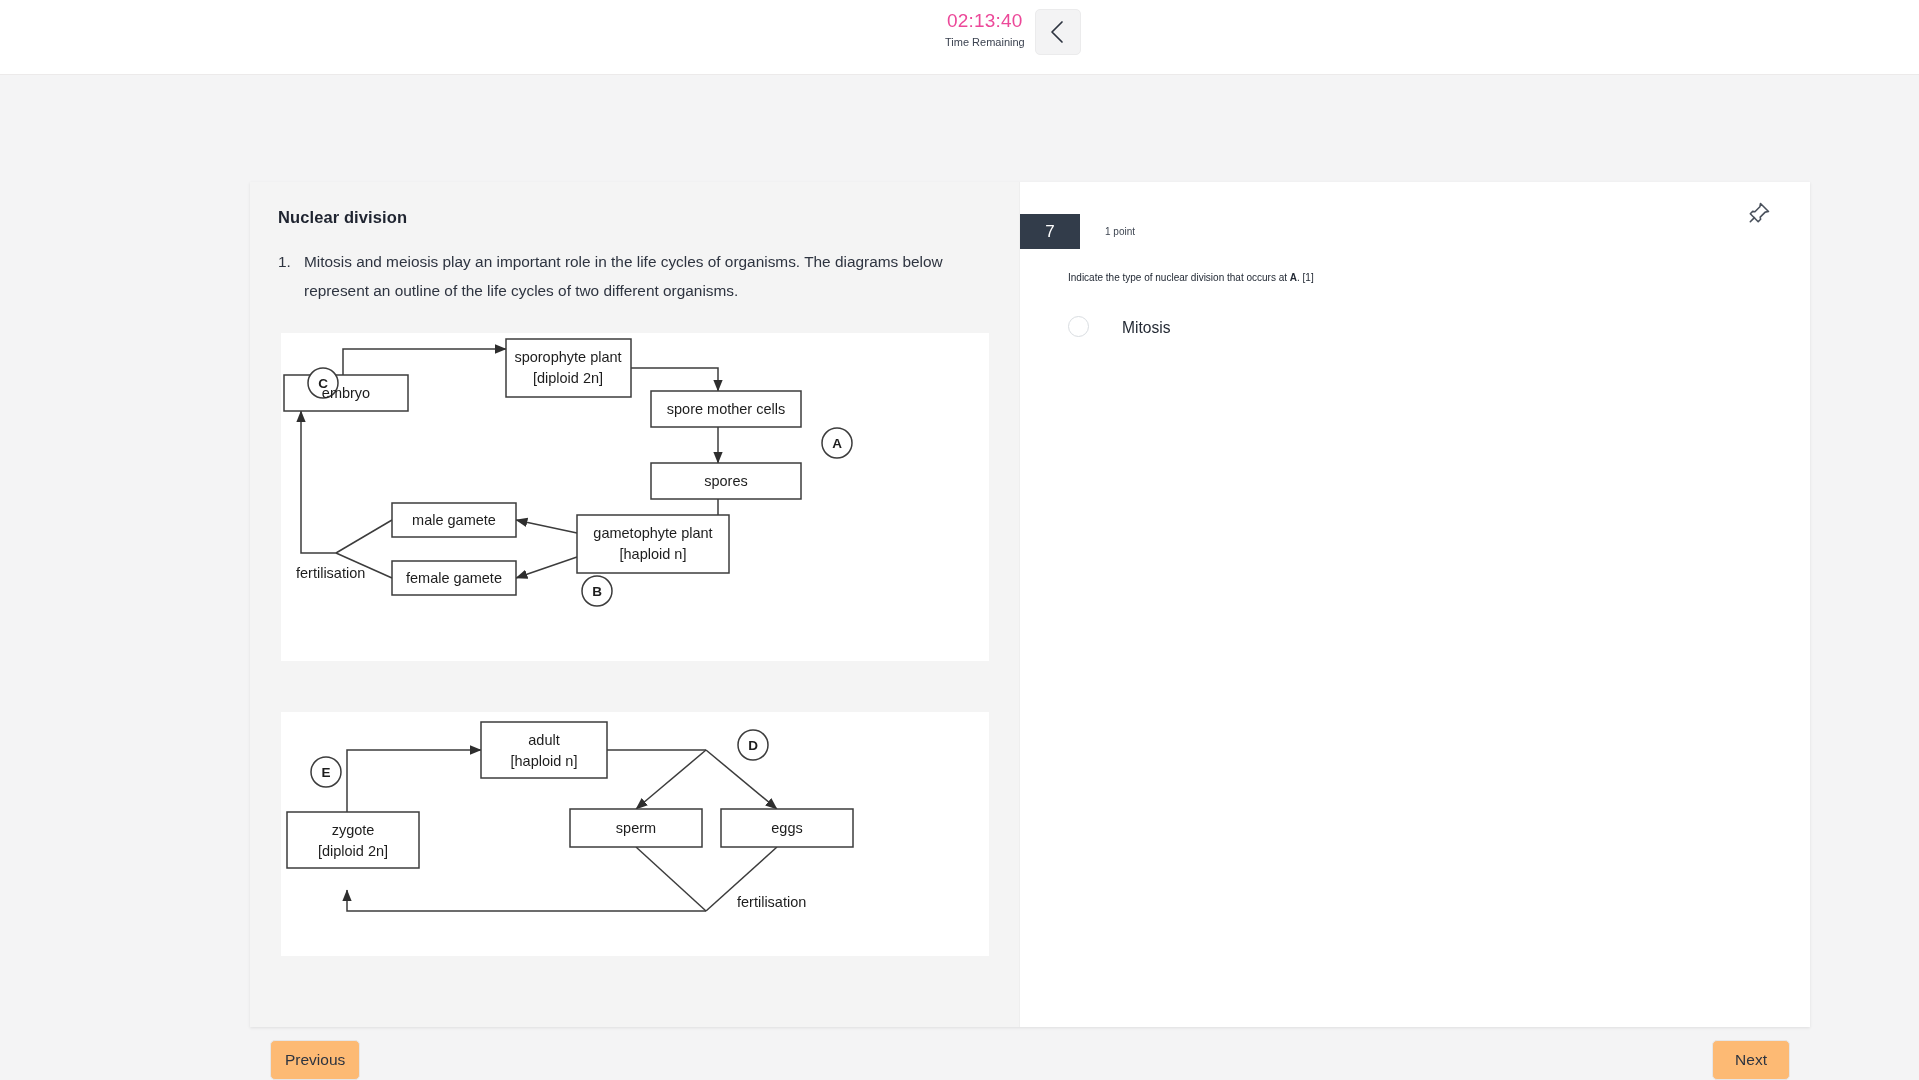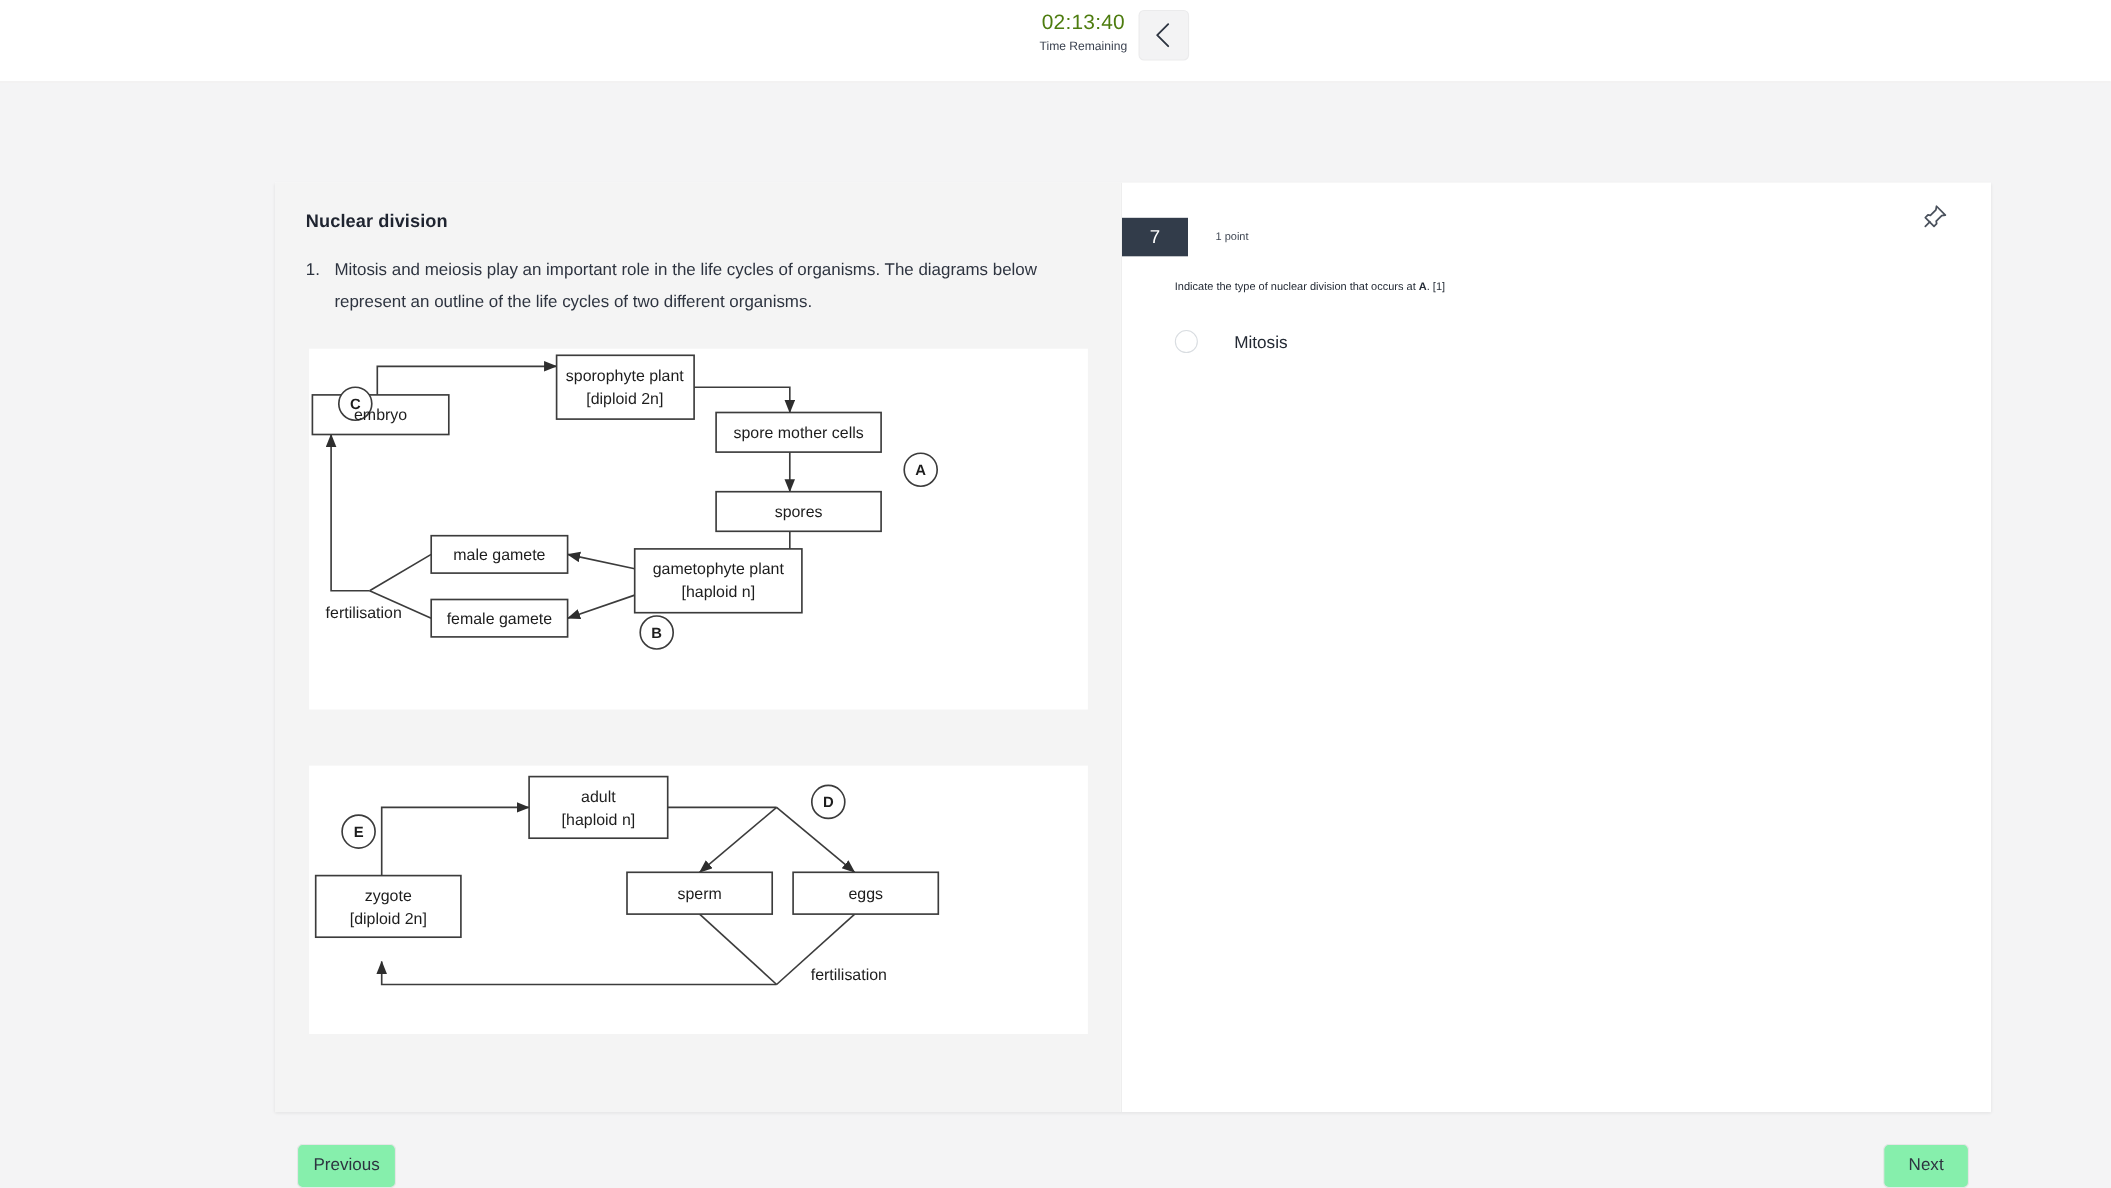--- a/index.html
+++ b/index.html
@@ -24,21 +24,21 @@
   #timer-group {
     position: absolute;
     left: 945px; top: 9px;
     display: flex;
     align-items: flex-start;
     gap: 10px;
   }
   #timer-text { text-align: center; }
   #timer-value {
     font-size: 19px;
-    color: #4d7c0f;
+    color: #ec4899;
     line-height: 24px;
     letter-spacing: .2px;
     text-align: center;
   }
   #timer-label {
     font-size: 11px;
     color: #3b4250;
     line-height: 18px;
   }
   #collapse-btn {
@@ -47,21 +47,21 @@
     border: 1px solid #ebebec;
     border-radius: 5px;
     display: flex; align-items: center; justify-content: center;
     cursor: pointer;
     margin-top: 0px;
   }
 
   
   #card {
     position: absolute;
-    left: 250px; top: 166px;
+    left: 250px; top: 182px;
     width: 1560px;
     height: 845px;
     background: #ffffff;
     box-shadow: 0 1px 3px rgba(0,0,0,0.09);
     display: flex;
     overflow: hidden;
   }
 
   
   #stimulus {
@@ -164,21 +164,21 @@
     position: absolute;
     left: 250px; top: 1040px;
     width: 1560px;
     height: 60px;
   }
   .navbtn {
     position: absolute;
     top: 0;
     min-width: 78px;
     height: 40px;
-    background: #86efac;
+    background: #fdba74;
     border: 1px solid #e6e6e7;
     border-radius: 5px;
     font-size: 15.5px;
     color: #2d3440;
     display: flex; align-items: center; justify-content: center;
     padding: 0 14px;
     box-sizing: border-box;
     cursor: pointer;
   }
   #prev-btn { left: 20px; }

